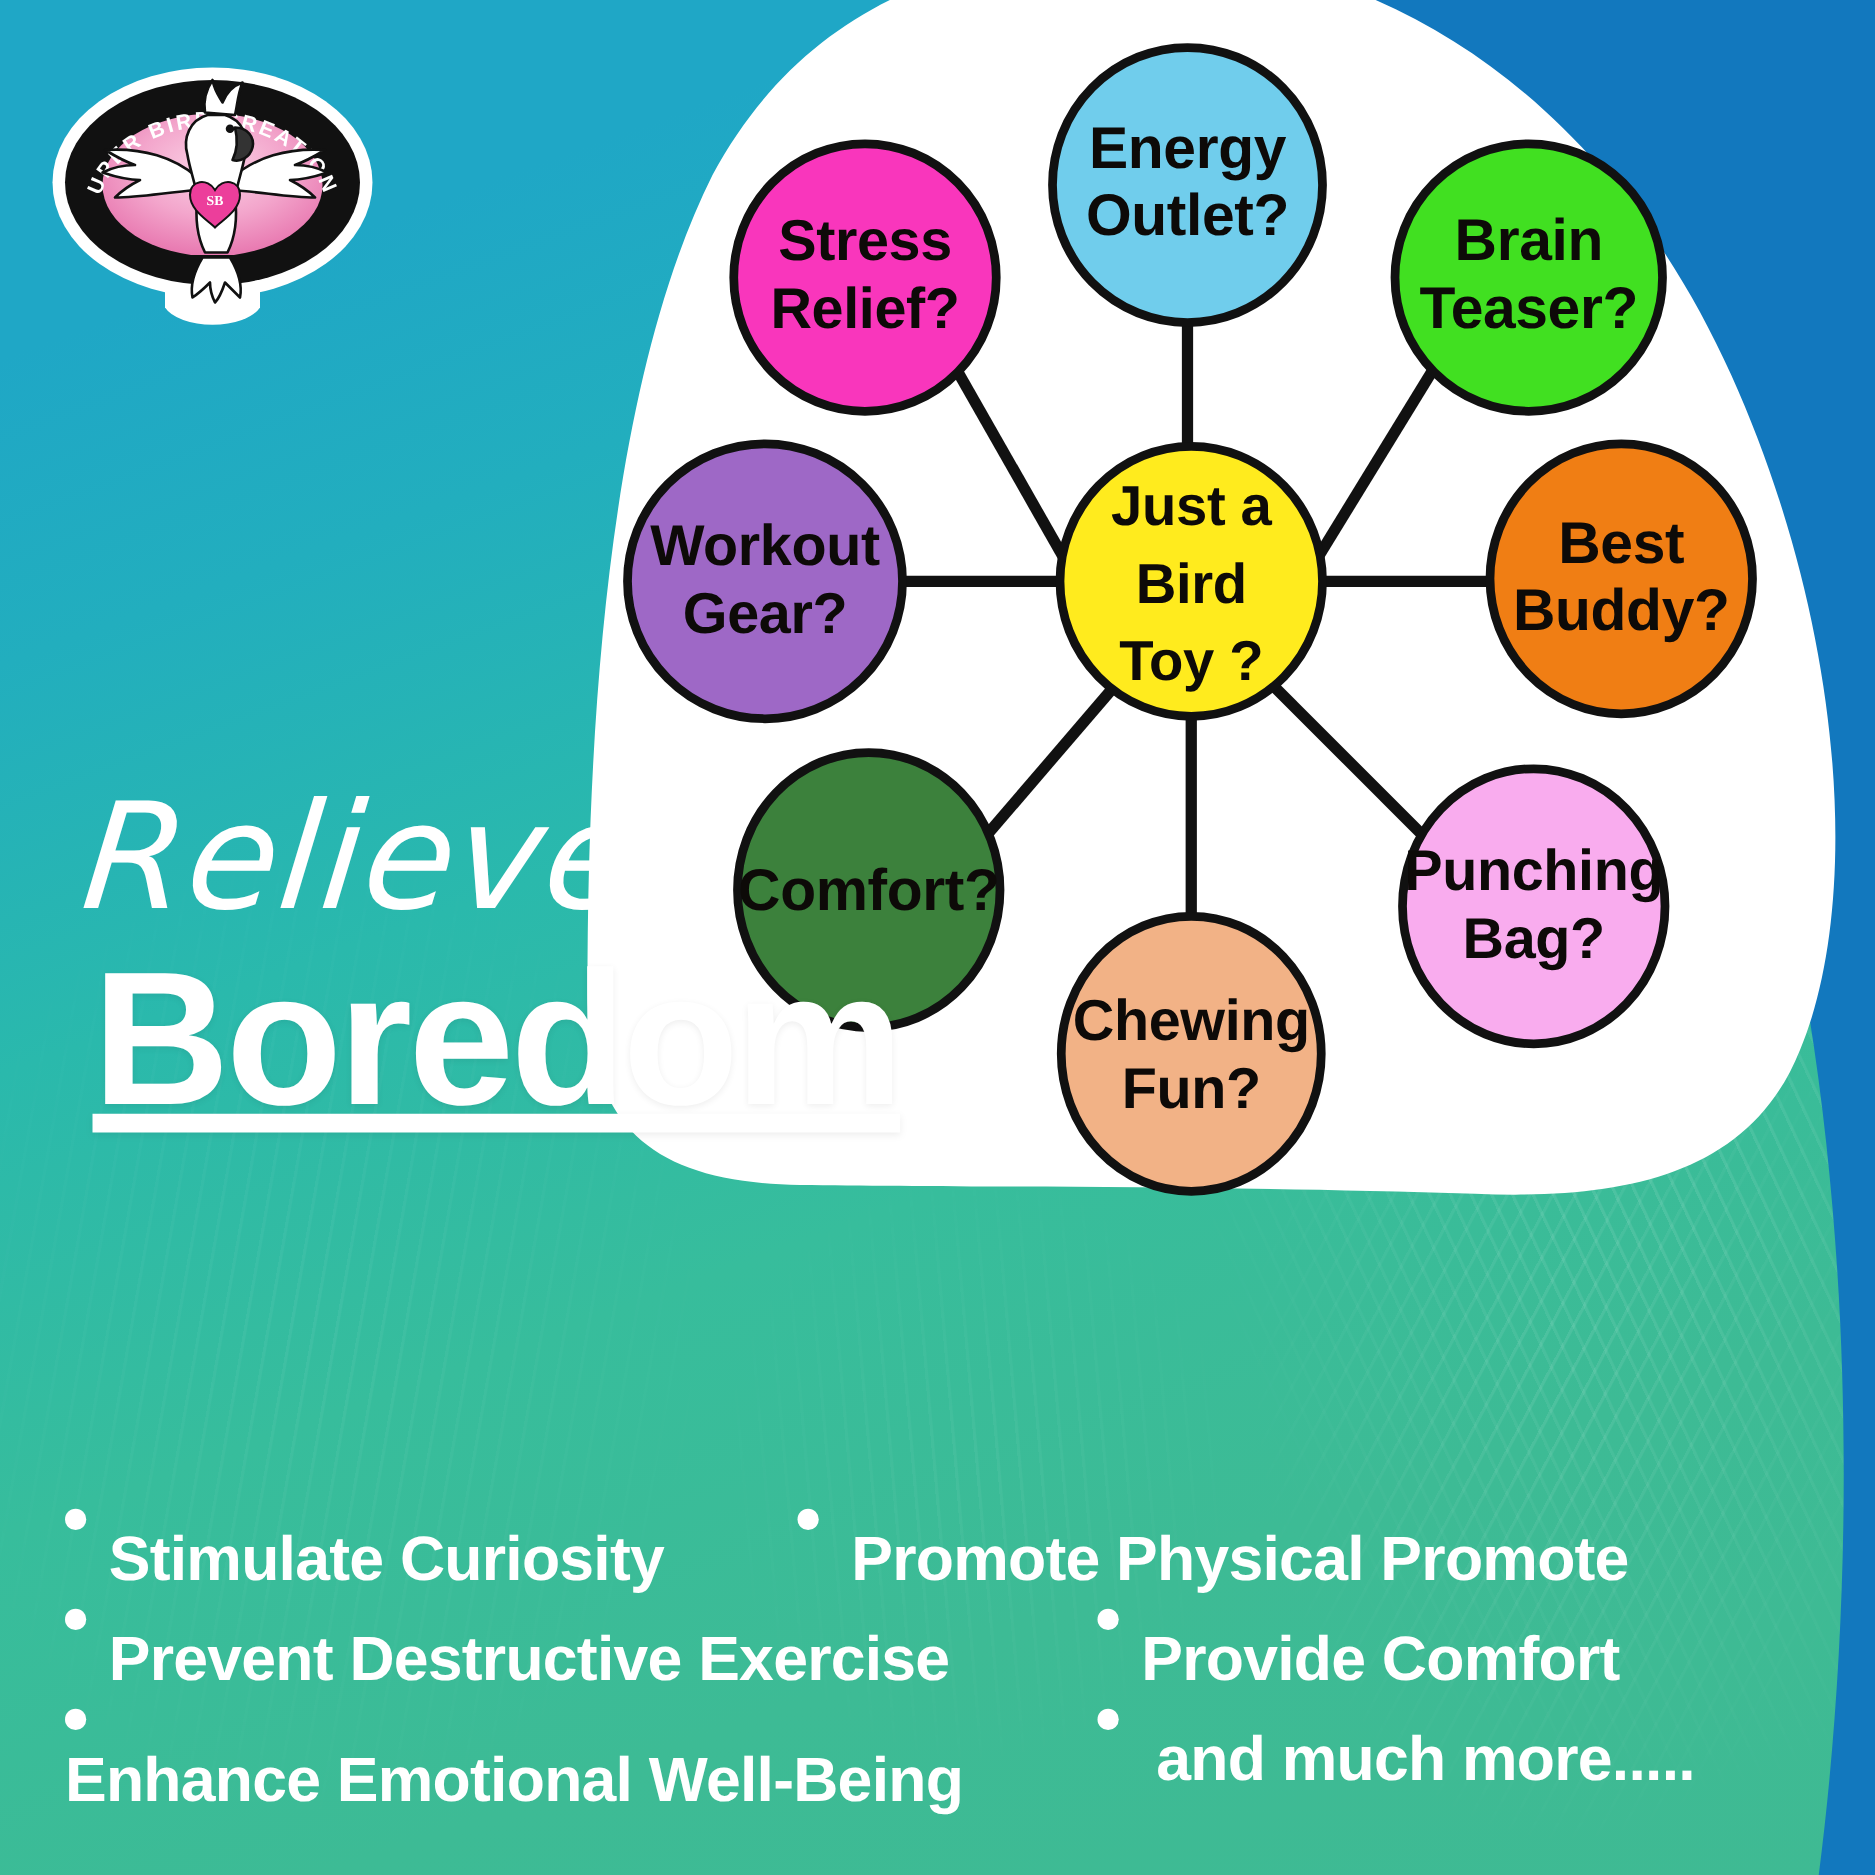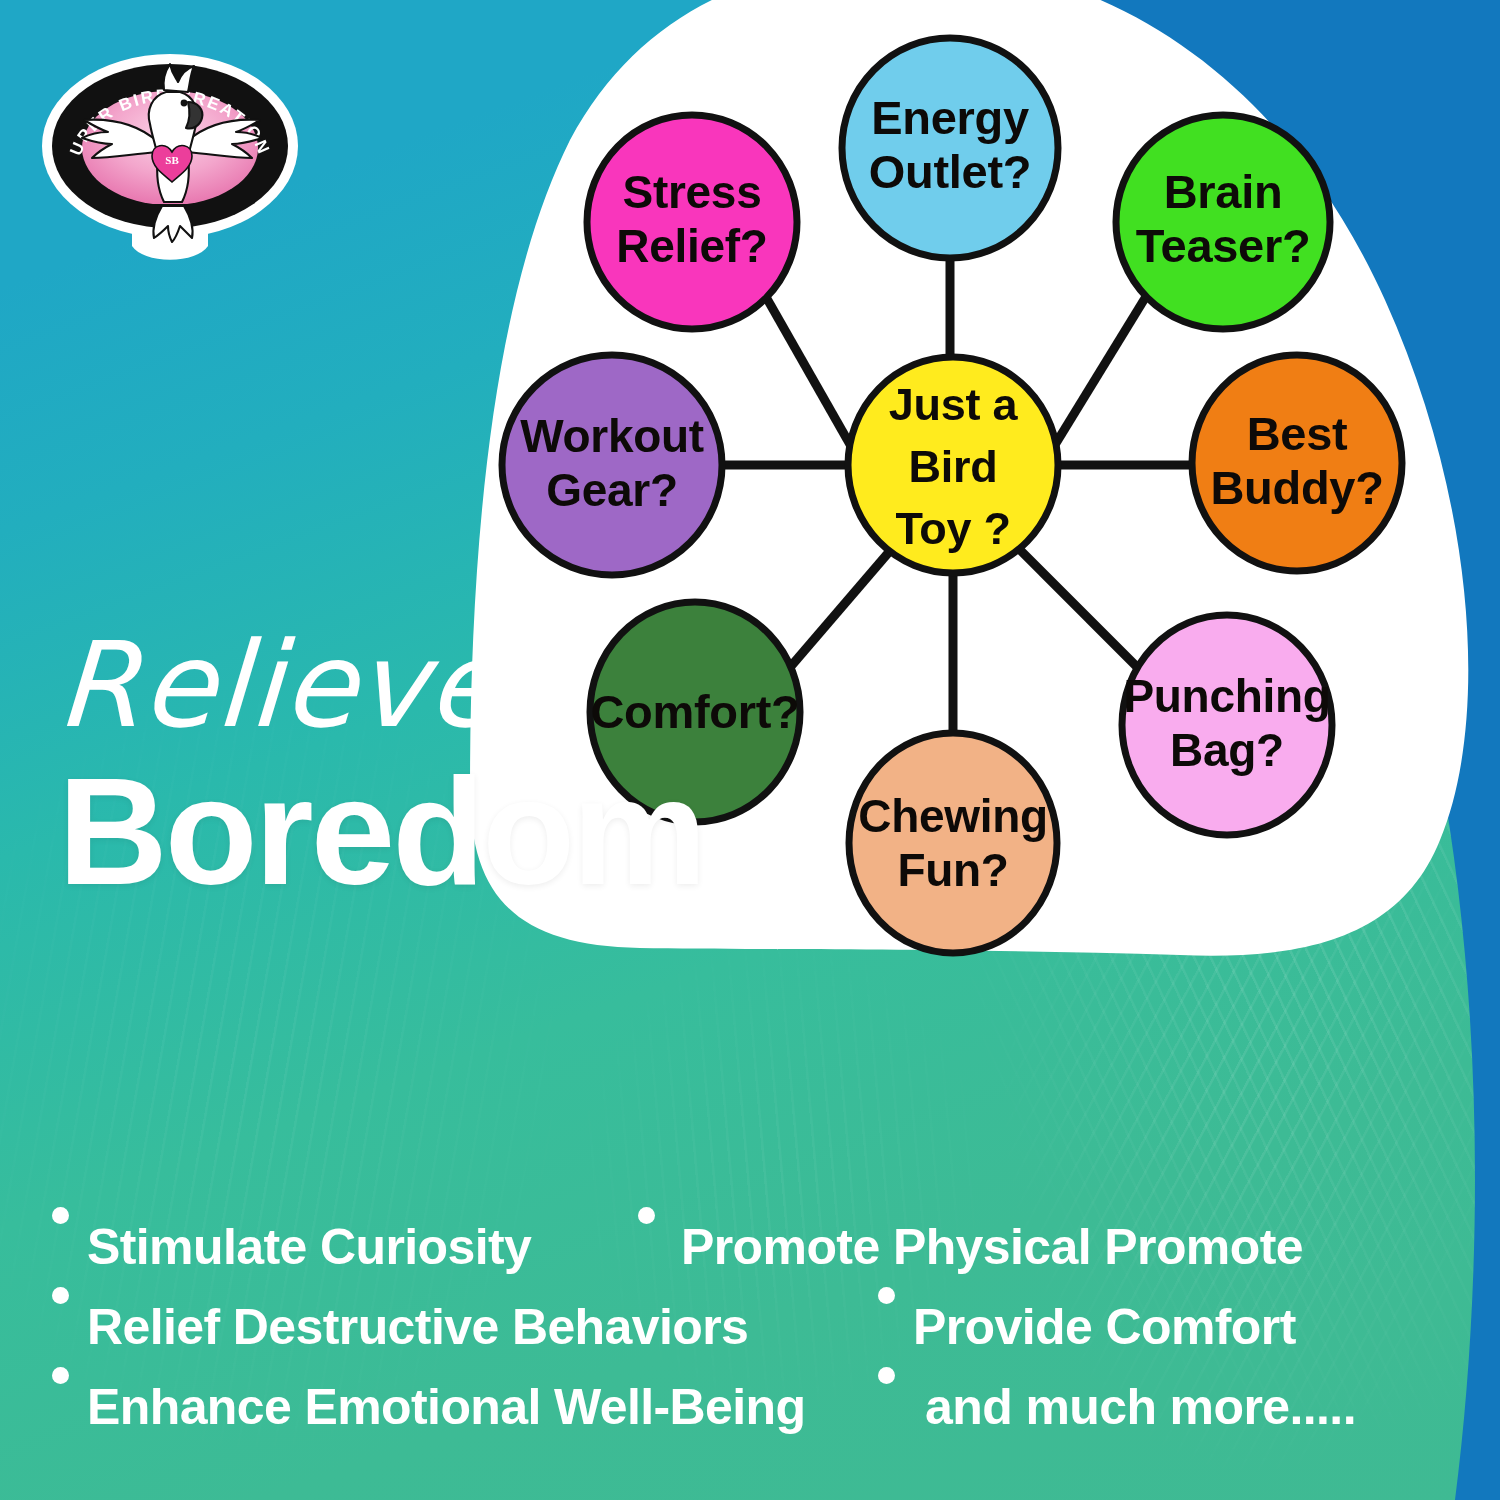--- a/index.html
+++ b/index.html
@@ -143,22 +143,23 @@
     margin: 14px 0 0 10px;
     letter-spacing: 1px;
     transform: skewX(-6deg);
     transform-origin: left center;
   }
   .hl-boredom {
     font-size: 152px;
     font-weight: bold;
     line-height: .92;
     letter-spacing: -3px;
-    margin: 18px 0 0 0;
+    margin: 18px 0 0 16px;
     text-shadow: 0 2px 6px rgba(0,0,0,.07);
+    text-decoration: underline;
   }
 
   
   .benefits {
     position: absolute;
     left: 52px;
     top: 1218px;
     width: 1400px;
     color: #ffffff;
   }
@@ -182,21 +183,21 @@
     border-radius: 50%;
     background: #ffffff;
     margin-right: 18px;
     position: relative;
     top: -11px;
     flex: none;
   }
   .ben-row .ben-item + .ben-item { margin-left: 26px; }
   .row1 .ben-item:nth-child(1) { width: 560px; }
   .row2 .ben-item:nth-child(1) { width: 800px; }
-  .row3 .ben-item:nth-child(1) { width: 800px; }
+  .row3 .ben-item:nth-child(1) { width: 800px; flex-direction: column; }
   .row1 .ben-item:nth-child(2) .bullet { margin-right: 26px; }
   .row3 .ben-item:nth-child(2) .bullet { margin-right: 30px; }
 </style>
 </head>
 <body>
 
 <div id="poster">
 
   <div class="frond frond-a"></div>
   <div class="frond frond-b"></div>
@@ -354,21 +355,21 @@
       </div>
       <div class="ben-item">
         <span class="bullet"></span>
         <span>Promote Physical Promote</span>
       </div>
     </div>
 
     <div class="ben-row row2">
       <div class="ben-item">
         <span class="bullet"></span>
-        <span>Relief Destructive Behaviors</span>
+        <span>Prevent Destructive Exercise</span>
       </div>
       <div class="ben-item">
         <span class="bullet"></span>
         <span>Provide Comfort</span>
       </div>
     </div>
 
     <div class="ben-row row3">
       <div class="ben-item">
         <span class="bullet"></span>

